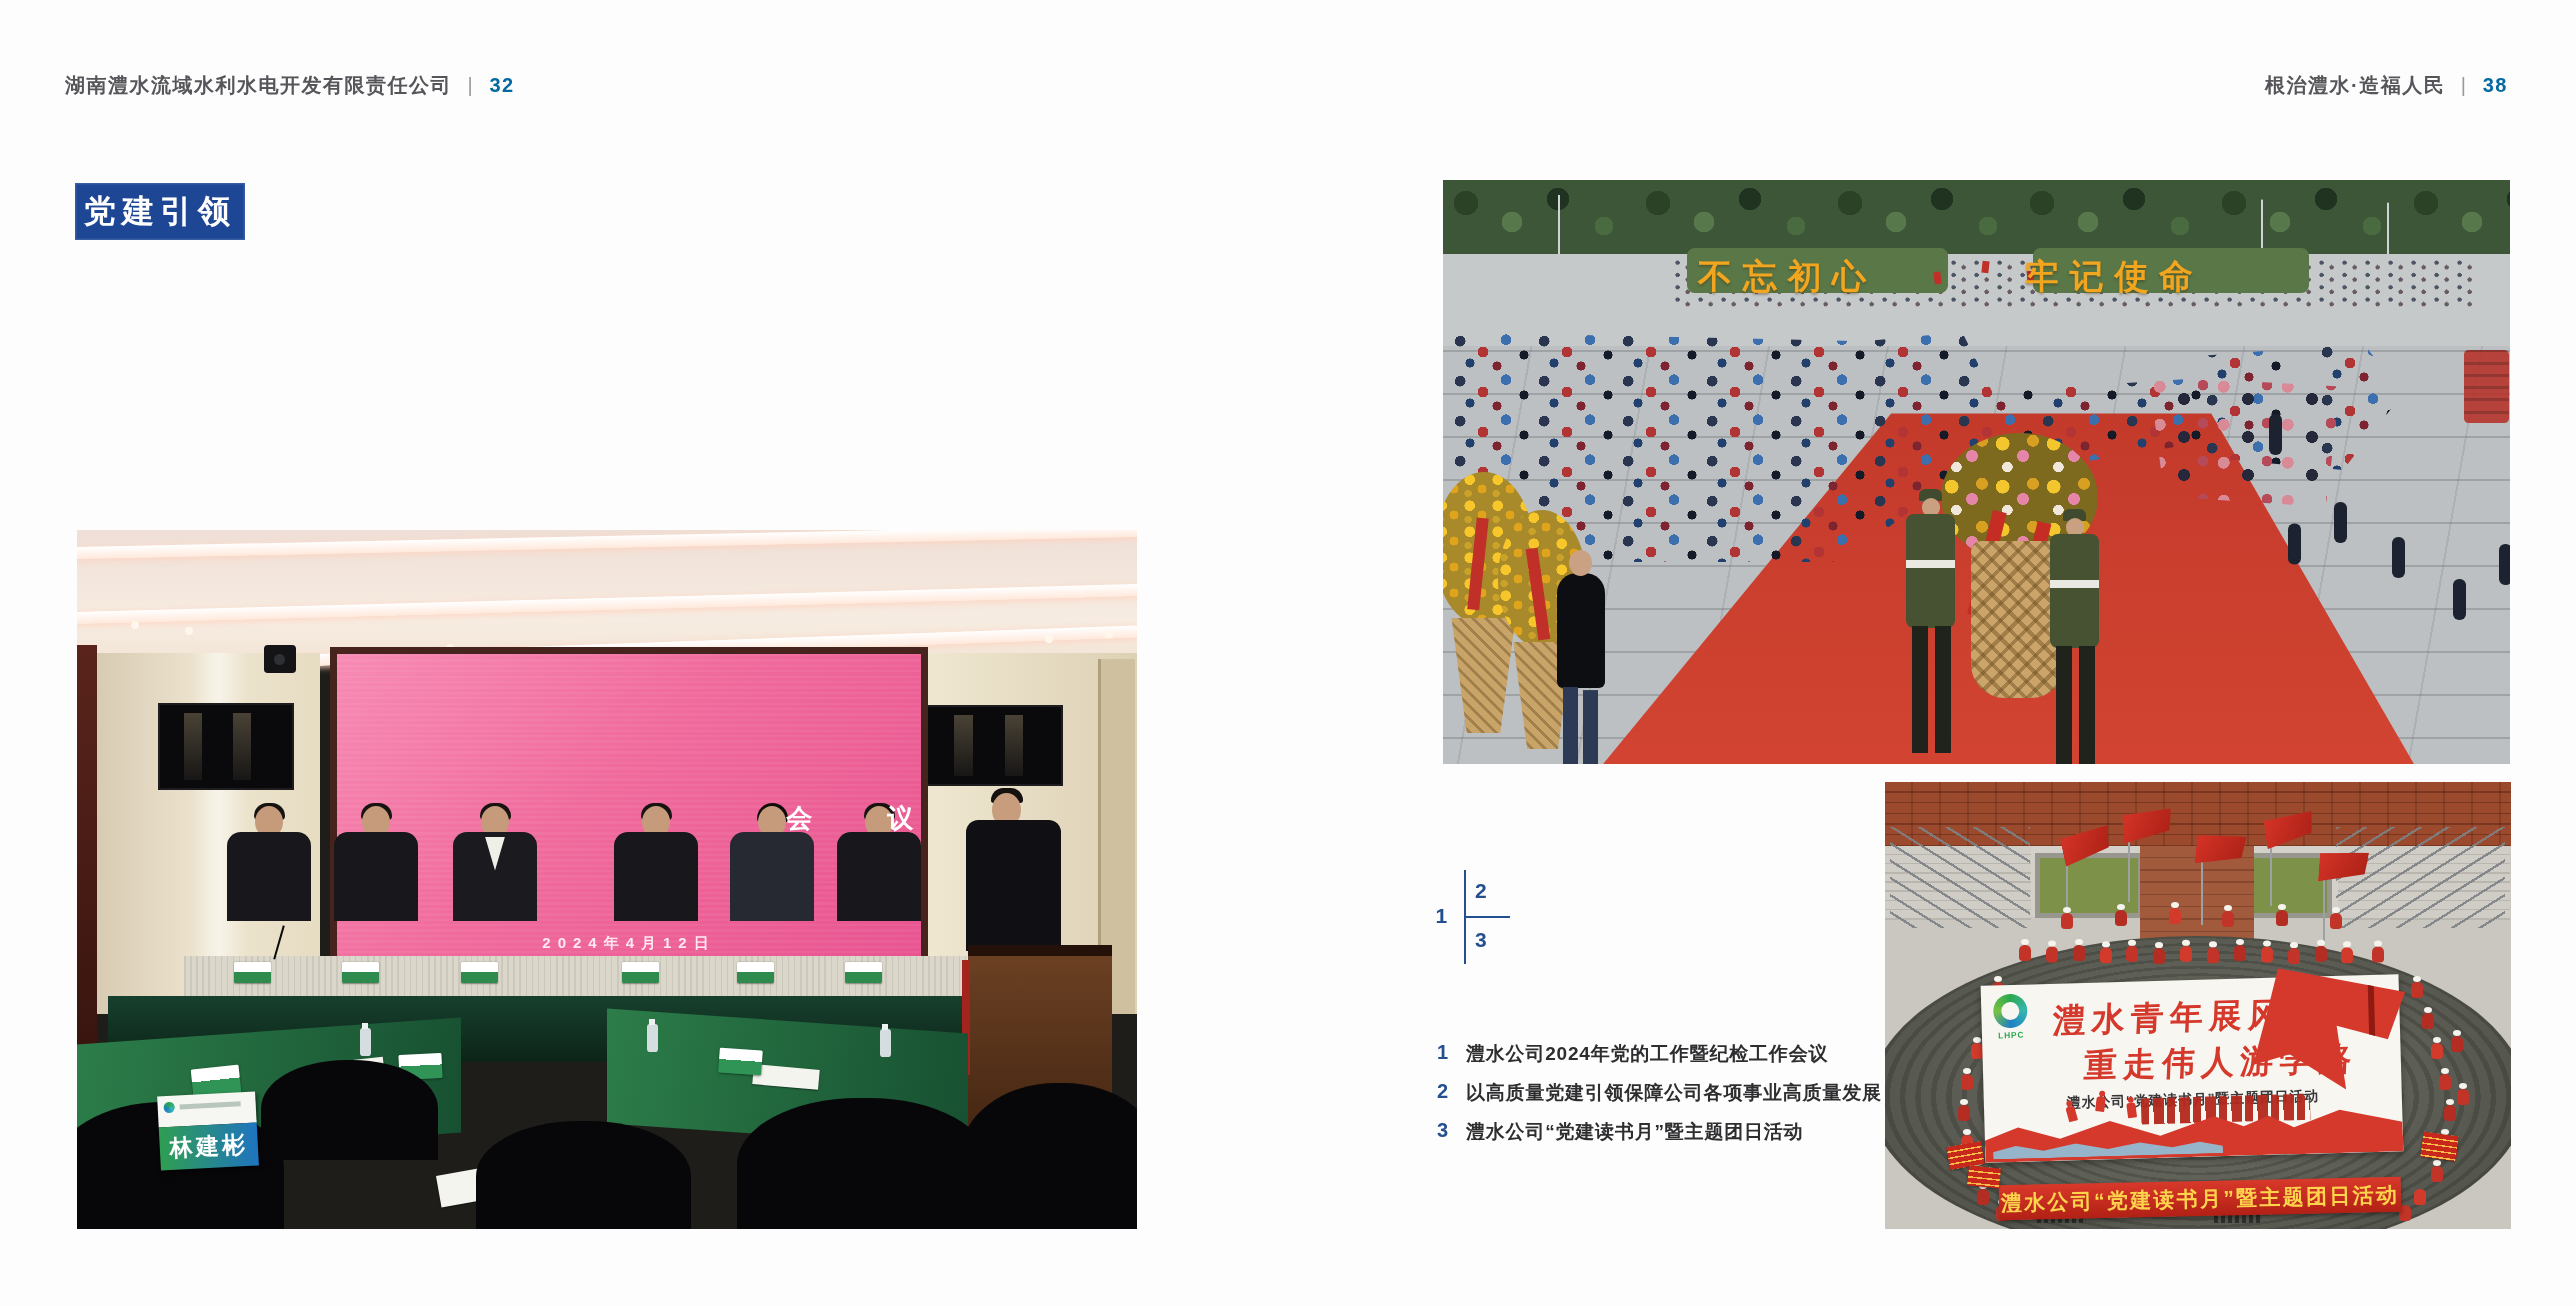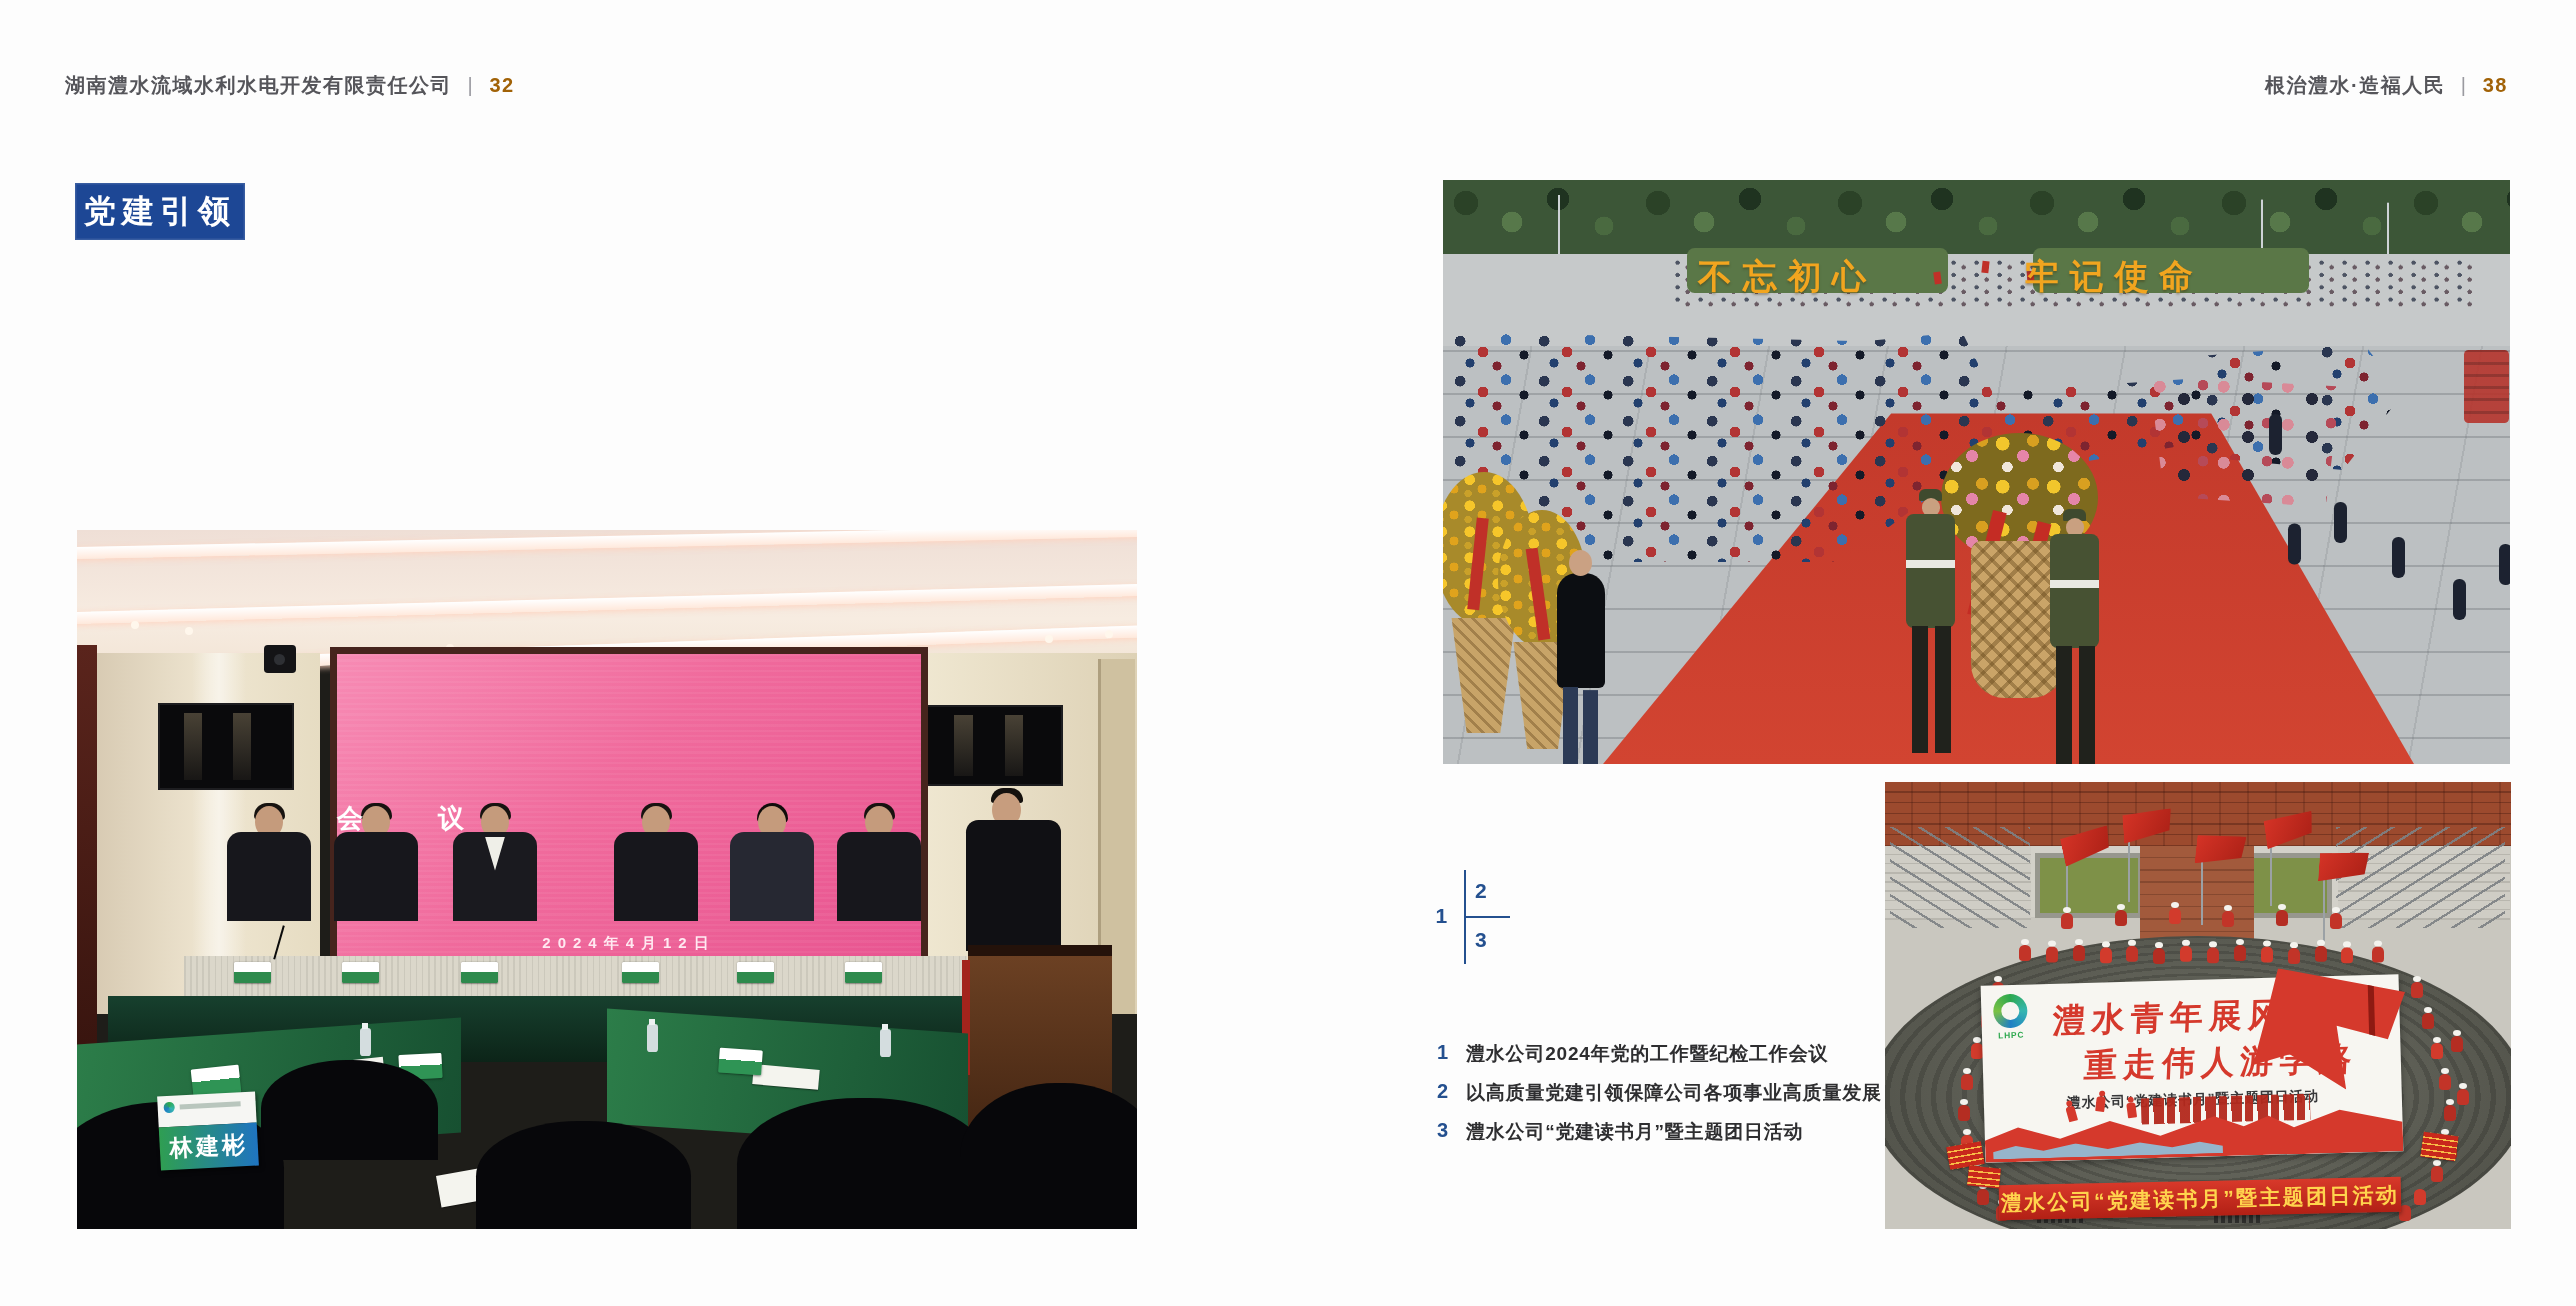--- a/index.html
+++ b/index.html
@@ -2,21 +2,21 @@
 <html style="font-size:12.3px"><head>
 <meta charset="utf-8">
 <style>
   html,body{margin:0;padding:0;background:#fff;}
   #spread{position:relative;width:2576px;height:1306px;background:#fdfdfd;overflow:hidden;
     font-family:"Liberation Sans","DejaVu Sans",sans-serif;}
 
   
   .hdr{position:absolute;top:72px;font-size:20px;font-weight:700;color:#55555a;letter-spacing:1.5px;white-space:nowrap;}
   .hdr .sep{color:#9a9aa0;font-weight:400;margin:0 15.4px;}
-  .hdr .pg{color:#a16207;margin-top:14px;}
+  .hdr .pg{color:#0369a1;margin-top:14px;}
   #hdrL{left:65px;} #hdrR{right:68px;}
 
   
   #badge{position:absolute;left:75px;top:183px;width:170px;height:57px;background:#1d4795;
     color:#fff;font-size:32px;font-weight:700;letter-spacing:6.1px;display:flex;align-items:center;justify-content:center;
     box-shadow:inset 0 0 0 1.5px rgba(255,255,255,.12);}
 
   
   #para{position:absolute;left:462px;top:281px;width:688px;font-size:21.5px;line-height:42px;
     font-weight:600;color:#1f1f1f;text-align:justify;text-indent:2em;letter-spacing:0.4px;}
@@ -33,21 +33,21 @@
   .m-gloss{position:absolute;left:115px;top:123px;width:54px;height:361px;background:linear-gradient(90deg,rgba(255,255,255,0),rgba(255,255,255,.55),rgba(255,255,255,0));}
   .m-edge{position:absolute;left:0;top:115px;width:20px;height:584px;background:linear-gradient(180deg,#5a241c,#2a0e09);}
   .m-tv{position:absolute;background:#0a0a0c;border:2.3px solid #1d1d20;}
   .m-tv i{position:absolute;display:block;top:10%;width:14%;height:80%;background:linear-gradient(180deg,rgba(190,170,130,.35),rgba(190,170,130,.08));}
   .m-wallR{position:absolute;left:837px;top:123px;width:223px;height:361px;background:linear-gradient(90deg,#f0e8d2 0%,#ddd1b5 100%);}
   .m-door{position:absolute;left:1021px;top:129px;width:34px;height:355px;background:#cfc1a0;border-left:3.1px solid #ae9f7f;}
   .m-screen{position:absolute;left:253px;top:117px;width:584px;height:311px;border:7px solid #46241d;
     background:linear-gradient(135deg,#f78bb4 0%,#f06a9c 45%,#e85490 100%);}
   .m-screen:after{content:"";position:absolute;inset:0;background:repeating-linear-gradient(180deg,rgba(255,255,255,.05) 0 2.3px,transparent 2.3px 5.4px);}
   .m-st1{position:absolute;left:0;top:91px;width:100%;text-align:center;font-size:28px;font-weight:700;color:#fff;letter-spacing:5.4px;z-index:2;}
-  .m-st2{position:absolute;left:0;top:147px;width:100%;text-align:left;font-size:26px;font-weight:700;color:#fff;letter-spacing:7.7px;z-index:2;}
+  .m-st2{position:absolute;left:0;top:147px;width:100%;text-align:right;font-size:26px;font-weight:700;color:#fff;letter-spacing:7.7px;z-index:2;}
   .m-sdate{position:absolute;left:0;bottom:12.3px;width:100%;text-align:center;font-size:15px;font-weight:700;color:#ffe9f1;letter-spacing:7px;z-index:2;}
   .m-p{position:absolute;top:276px;width:84px;height:115px;}
   .m-p .hd{position:absolute;left:28px;top:0;width:28px;height:32px;border-radius:50%;background:#c59b7c;}
   .m-p .hr{position:absolute;left:27px;top:-3.1px;width:31px;height:17px;border-radius:15.4px 15.4px 4.6px 4.6px;background:#171310;}
   .m-p .bd{position:absolute;left:0;top:26px;width:84px;height:89px;border-radius:14px 14px 0 0;background:#17171c;}
   .m-p.v3 .bd{background:#1a1a1f;} .m-p.v3 .bd:after{content:"";position:absolute;left:32px;top:4.6px;width:20px;height:34px;background:#efefe8;clip-path:polygon(0 0,100% 0,50% 100%);}
   .m-p.v5 .hr{background:#0f0c0a;height:20px;} .m-p.v5 .bd{background:#262832;}
   .m-spk-h{position:absolute;left:915px;top:263px;width:29px;height:34px;border-radius:50%;background:#c79d7e;}
   .m-spk-hr{position:absolute;left:914px;top:258px;width:32px;height:15.4px;border-radius:14px 14px 3.1px 3.1px;background:#15110e;}
   .m-spk-b{position:absolute;left:889px;top:290px;width:95px;height:131px;border-radius:12.3px 12.3px 0 0;background:#101014;}

